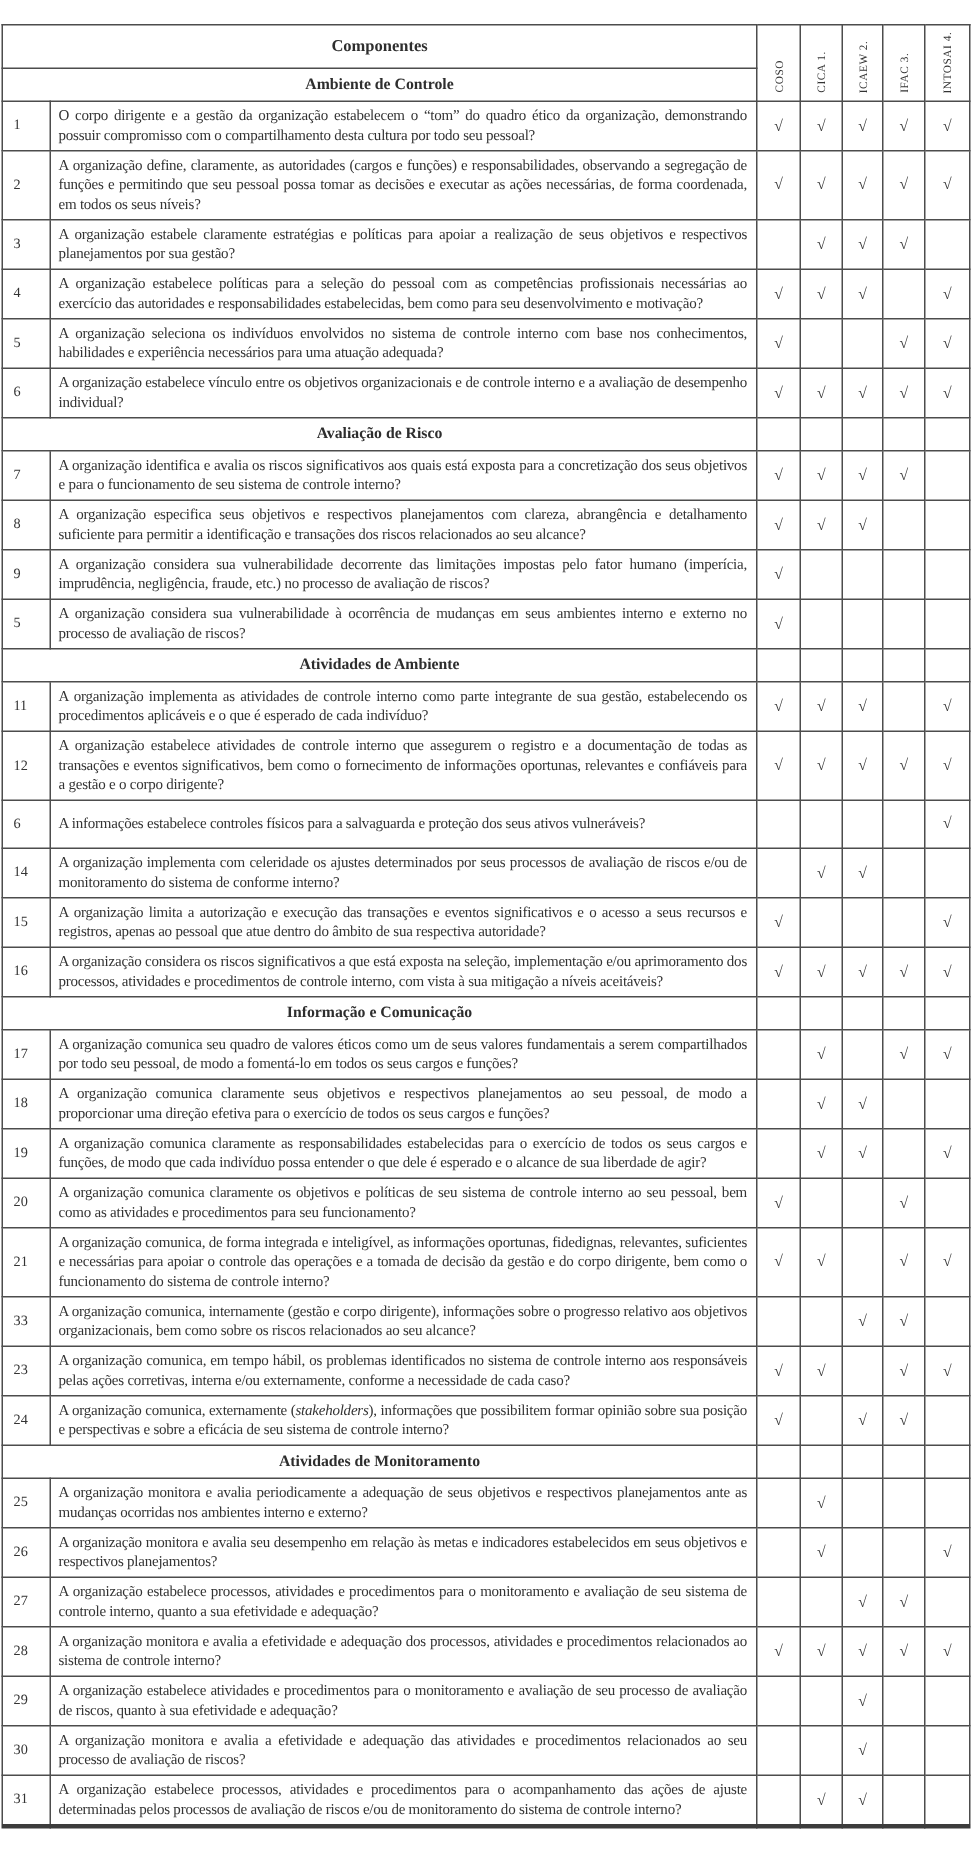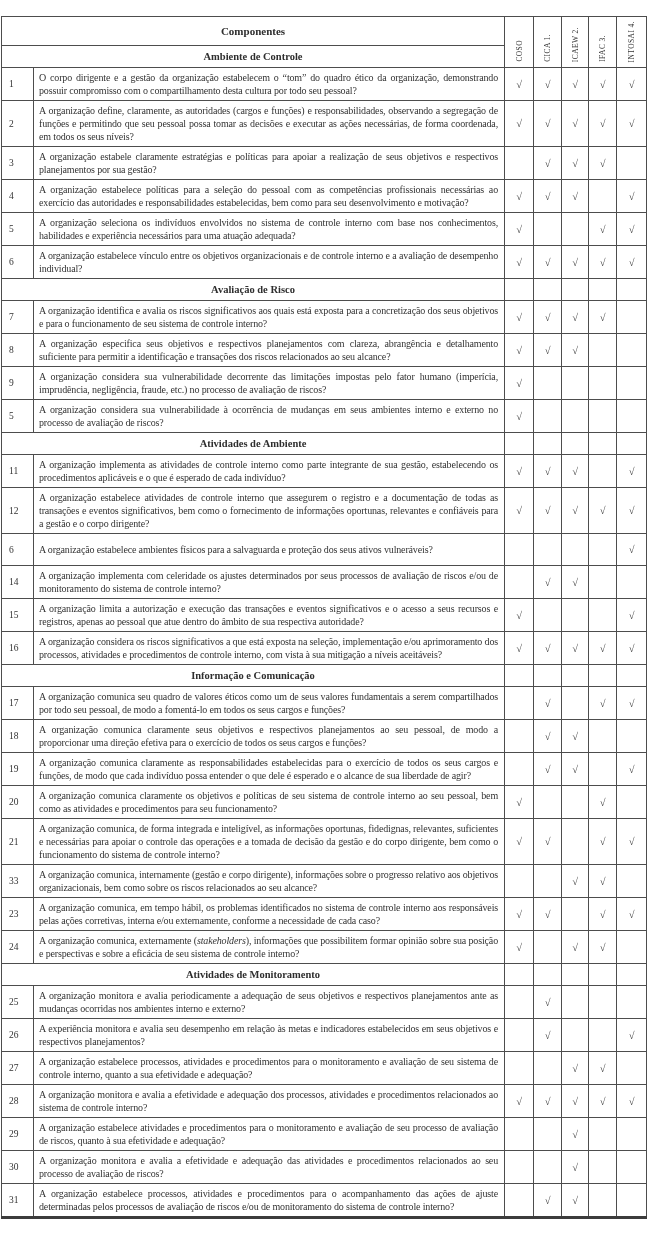--- a/index.html
+++ b/index.html
@@ -214,30 +214,30 @@
         <td class="num">12</td>
         <td class="txt">A organização estabelece atividades de controle interno que assegurem o registro e a documentação de todas as transações e eventos significativos, bem como o fornecimento de informações oportunas, relevantes e confiáveis para a gestão e o corpo dirigente?</td>
         <td class="check"><span>√</span></td>
         <td class="check"><span>√</span></td>
         <td class="check"><span>√</span></td>
         <td class="check"><span>√</span></td>
         <td class="check"><span>√</span></td>
       </tr>
       <tr class="qrow">
         <td class="num">6</td>
-        <td class="txt">A organização estabelece ambientes físicos para a salvaguarda e proteção dos seus ativos vulneráveis?</td>
+        <td class="txt">A informações estabelece controles físicos para a salvaguarda e proteção dos seus ativos vulneráveis?</td>
         <td class="check"></td>
         <td class="check"></td>
         <td class="check"></td>
         <td class="check"></td>
         <td class="check"><span>√</span></td>
       </tr>
       <tr class="qrow">
         <td class="num">14</td>
-        <td class="txt">A organização implementa com celeridade os ajustes determinados por seus processos de avaliação de riscos e/ou de monitoramento do sistema de controle interno?</td>
+        <td class="txt">A organização implementa com celeridade os ajustes determinados por seus processos de avaliação de riscos e/ou de monitoramento do sistema de conforme interno?</td>
         <td class="check"></td>
         <td class="check"><span>√</span></td>
         <td class="check"><span>√</span></td>
         <td class="check"></td>
         <td class="check"></td>
       </tr>
       <tr class="qrow">
         <td class="num">15</td>
         <td class="txt">A organização limita a autorização e execução das transações e eventos significativos e o acesso a seus recursos e registros, apenas ao pessoal que atue dentro do âmbito de sua respectiva autoridade?</td>
         <td class="check"><span>√</span></td>
@@ -347,21 +347,21 @@
         <td class="num">25</td>
         <td class="txt">A organização monitora e avalia periodicamente a adequação de seus objetivos e respectivos planejamentos ante as mudanças ocorridas nos ambientes interno e externo?</td>
         <td class="check"></td>
         <td class="check"><span>√</span></td>
         <td class="check"></td>
         <td class="check"></td>
         <td class="check"></td>
       </tr>
       <tr class="qrow">
         <td class="num">26</td>
-        <td class="txt">A experiência monitora e avalia seu desempenho em relação às metas e indicadores estabelecidos em seus objetivos e respectivos planejamentos?</td>
+        <td class="txt">A organização monitora e avalia seu desempenho em relação às metas e indicadores estabelecidos em seus objetivos e respectivos planejamentos?</td>
         <td class="check"></td>
         <td class="check"><span>√</span></td>
         <td class="check"></td>
         <td class="check"></td>
         <td class="check"><span>√</span></td>
       </tr>
       <tr class="qrow">
         <td class="num">27</td>
         <td class="txt">A organização estabelece processos, atividades e procedimentos para o monitoramento e avaliação de seu sistema de controle interno, quanto a sua efetividade e adequação?</td>
         <td class="check"></td>

